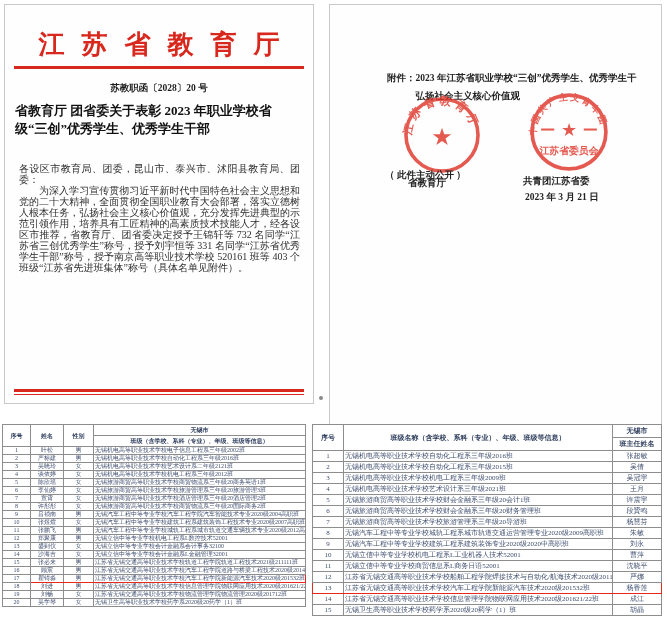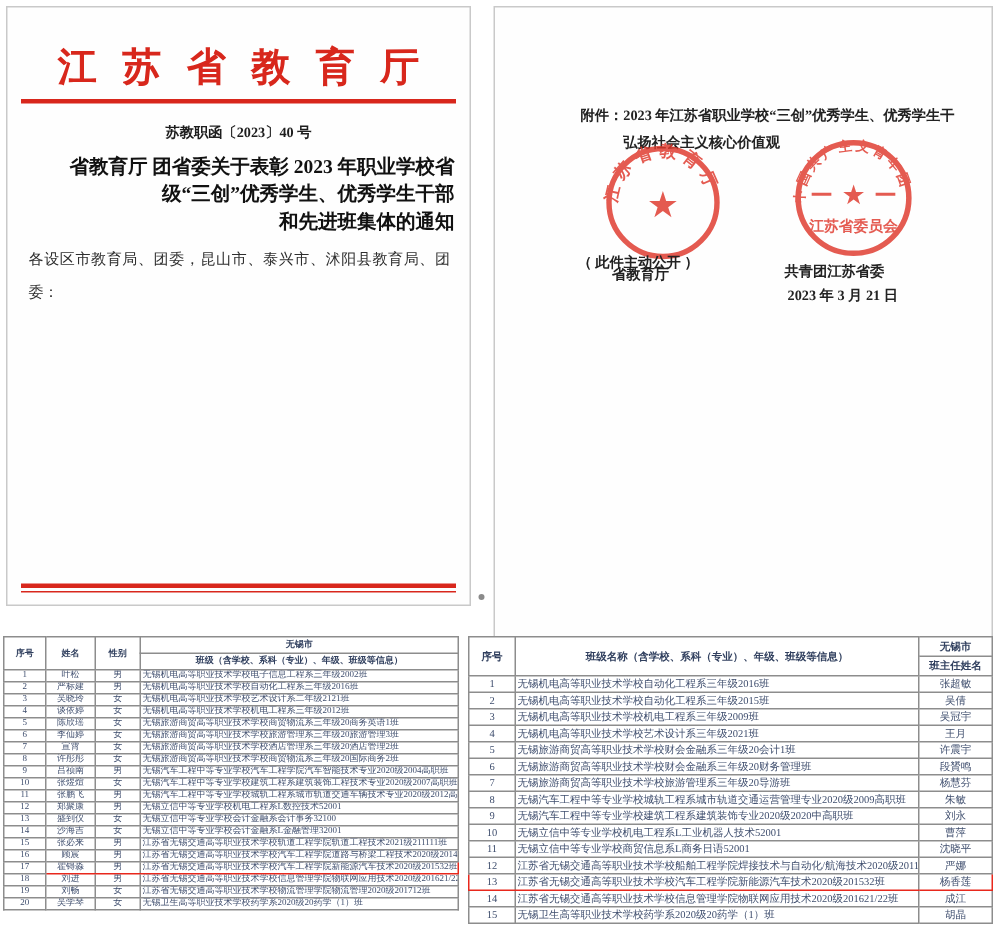--- a/index.html
+++ b/index.html
@@ -5,23 +5,23 @@
   html,body{margin:0;padding:0;background:#fff;}
   .canvas{position:relative;width:667px;height:617px;background:#ffffff;overflow:hidden;
           font-family:"Liberation Serif","DejaVu Serif",serif;color:#222;}
   .page{position:absolute;background:#fefefe;border:1px solid #c9c9c9;box-sizing:border-box;padding-left:28px;}
   .page1{left:4px;top:4px;width:310px;height:400px;}
   .page2{left:329px;top:4px;width:333px;height:496px;}
   .agency{position:absolute;top:22px;left:0;right:0;text-align:center;color:#d8271c;
           font-size:26px;font-weight:bold;letter-spacing:17px;padding-left:17px;white-space:nowrap;}
   .red-rule{position:absolute;top:61px;left:9px;right:9px;height:3px;background:#d8271c;}
   .doc-number{position:absolute;top:77px;left:0;right:0;text-align:center;font-size:9.5px;font-weight:bold;color:#1d1d1d;}
-  .notice-title{position:absolute;top:97px;left:10px;right:10px;text-align:right;
+  .notice-title{position:absolute;top:97px;left:10px;right:10px;text-align:left;
           font-size:13px;font-weight:bold;line-height:1.42;color:#111;}
-  .body-text{position:absolute;top:158px;left:14px;right:13px;font-size:10px;line-height:22px;
+  .body-text{position:absolute;top:158px;left:14px;right:13px;font-size:10px;line-height:11px;
           text-align:justify;color:#2e2e2e;}
   .body-text p{margin:0;}
   .body-text p.indent{text-indent:2em;}
   .bottom-rule{position:absolute;left:9px;right:9px;bottom:8px;height:6px;}
   .bottom-rule .thick{height:3px;background:#d8271c;}
   .bottom-rule .thin{height:1.5px;background:#d8271c;margin-top:1.5px;}
   .attach{position:absolute;top:64px;left:57px;right:14px;font-size:9.5px;font-weight:bold;
           line-height:1.9;color:#222;}
   .attach .l2{margin-left:3em;}
   .signer{position:absolute;font-size:9.5px;font-weight:bold;color:#222;white-space:nowrap;margin-top:38px;}
@@ -49,28 +49,28 @@
   .t-right tr.hl td:last-child{border-right:1.5px solid #e8281d;text-align:center;}
 </style>
 </head>
 <body>
 
 <div class="canvas">
 
   <div class="page page1">
     <div class="agency">江苏省教育厅</div>
     <div class="red-rule"></div>
-    <div class="doc-number">苏教职函〔2023〕40 号</div>
+    <div class="doc-number">苏教职函〔2028〕20 号</div>
     <div class="notice-title">
       <div>省教育厅 团省委关于表彰 2023 年职业学校省</div>
       <div>级“三创”优秀学生、优秀学生干部</div>
-      <div>和先进班集体的通知</div>
     </div>
     <div class="body-text">
       <p>各设区市教育局、团委，昆山市、泰兴市、沭阳县教育局、团委：</p>
+      <p class="indent">为深入学习宣传贯彻习近平新时代中国特色社会主义思想和党的二十大精神，全面贯彻全国职业教育大会部署，落实立德树人根本任务，弘扬社会主义核心价值观，充分发挥先进典型的示范引领作用，培养具有工匠精神的高素质技术技能人才，经各设区市推荐，省教育厅、团省委决定授予王锦轩等 732 名同学“江苏省三创优秀学生”称号，授予刘宇恒等 331 名同学“江苏省优秀学生干部”称号，授予南京高等职业技术学校 520161 班等 403 个班级“江苏省先进班集体”称号（具体名单见附件）。</p>
     </div>
     <div class="bottom-rule">
       <div class="thick"></div>
         <div class="thin"></div>
     </div>
   </div>
 
   <div class="page page2">
     <div class="attach">
       <div>附件：2023 年江苏省职业学校“三创”优秀学生、优秀学生干</div>

